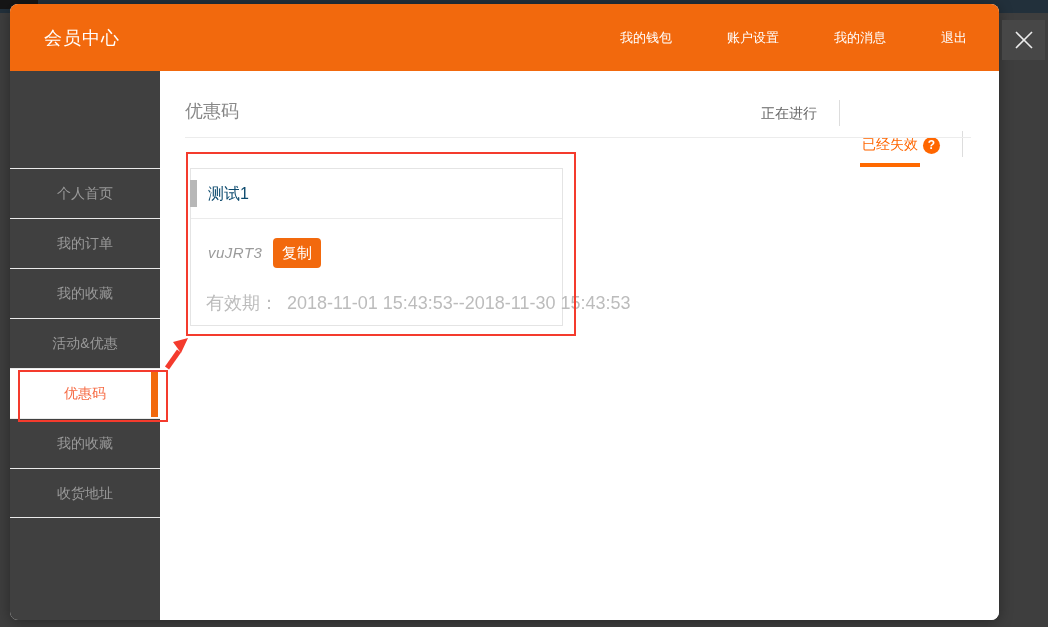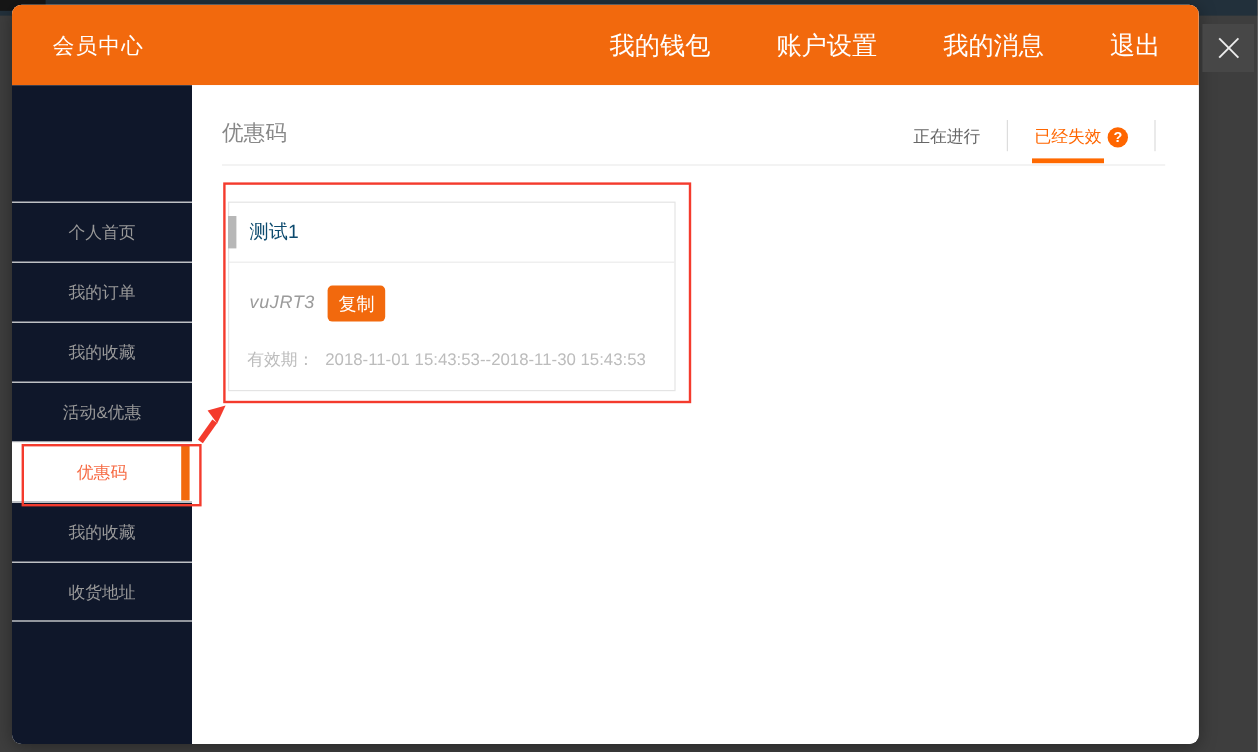--- a/index.html
+++ b/index.html
@@ -10,52 +10,52 @@
   body{font-family:"Liberation Sans","DejaVu Sans",sans-serif;background:#222;}
   .page{position:relative;width:1048px;height:627px;background:#3e3e3e;overflow:hidden;padding-left:32px;}
   .top-strip{position:absolute;left:0;top:0;width:1048px;height:13px;background:#22303b;}
   .tl-patch{position:absolute;left:0;top:0;width:38px;height:9px;background:#161616;}
 
   
   .modal{position:absolute;left:10px;top:4px;width:989px;height:616px;background:#fff;border-radius:8px;overflow:hidden;box-shadow:0 2px 14px rgba(0,0,0,.35);}
   .mc-header{position:absolute;left:0;top:0;right:0;height:67px;background:var(--accent);display:flex;align-items:center;}
   .mc-title{margin-left:34px;font-size:18px;color:#fff;letter-spacing:1px;}
   .mc-nav{margin-left:auto;margin-right:32px;display:flex;align-items:center;gap:55px;}
-  .mc-nav-item{font-size:21px;color:#fff;cursor:pointer;white-space:nowrap;}
+  .mc-nav-item{font-size:13px;color:#fff;cursor:pointer;white-space:nowrap;}
 
   
   .close-btn{position:absolute;left:1002px;top:20px;width:43px;height:40px;background:#474747;display:flex;align-items:center;justify-content:center;cursor:pointer;}
 
   
-  .sidebar{position:absolute;left:0;top:67px;bottom:0;width:150px;background:#0f172a;}
+  .sidebar{position:absolute;left:0;top:67px;bottom:0;width:150px;background:#404040;}
   .side-list{margin-top:97px;}
   .side-item{height:50px;line-height:48px;text-align:center;font-size:14px;color:#999;border-top:1px solid #eaeaea;cursor:pointer;position:relative;}
   .side-item:last-child{border-bottom:1px solid #eaeaea;}
   .side-item.active{background:#fff;color:#f66a43;}
   .side-item.active::after{content:'';position:absolute;right:2px;top:1px;bottom:1px;width:7px;background:var(--accent);}
 
   
   .main{position:absolute;left:150px;top:67px;right:0;bottom:0;background:#fff;}
   .main-title{position:absolute;left:25px;top:28px;font-size:18px;color:#888;}
   .main-divider{position:absolute;left:25px;right:28px;top:66px;height:1px;background:#ececec;}
   .tabs{position:absolute;top:29px;right:36px;display:flex;align-items:flex-start;}
   .tab{line-height:26px;padding:0 22px;font-size:14px;color:#666;border-right:1px solid #ddd;position:relative;cursor:pointer;white-space:nowrap;}
-  .tab.active{color:var(--tab-active);}
+  .tab.active{color:var(--tab-active);margin-top:31px;}
   .tab.active::after{content:'';position:absolute;left:20px;width:60px;height:4px;bottom:-10px;background:var(--underline);}
   .tab-badge{display:inline-block;width:17px;height:17px;border-radius:50%;background:var(--tab-active);color:#fff;font-size:12px;line-height:17px;text-align:center;margin-left:5px;font-weight:bold;}
 
   
   .card{position:absolute;left:30px;top:97px;width:373px;height:158px;border:1px solid #e4e4e4;background:#fff;}
   .card-head{position:relative;height:50px;border-bottom:1px solid #ebebeb;}
   .card-flag{position:absolute;left:-1px;top:11px;width:7px;height:27px;background:#b7b7b7;}
   .card-name{position:absolute;left:17px;top:0;line-height:50px;font-size:16px;color:#0c4a6e;}
   .card-body{position:relative;height:106px;}
   .card-code{position:absolute;left:17px;top:19px;line-height:30px;font-size:15px;color:#9b9b9b;letter-spacing:.5px;font-style:italic;}
   .copy-btn{position:absolute;left:82px;top:19px;width:48px;height:30px;background:var(--accent);color:#fff;font-size:15px;border:none;border-radius:4px;cursor:pointer;font-family:inherit;}
-  .validity{position:absolute;left:15px;top:72px;font-size:14px;color:#bcbcbc;white-space:nowrap;}
+  .validity{position:absolute;left:15px;top:72px;font-size:18px;color:#bcbcbc;white-space:nowrap;}
   .validity-value{margin-left:9px;}
 
   
   .anno{position:absolute;border:2px solid var(--annotation);pointer-events:none;z-index:20;}
   .anno-card{left:186px;top:152px;width:390px;height:184px;}
   .anno-side{left:18px;top:370px;width:150px;height:52px;}
   .anno-arrow{position:absolute;left:158px;top:330px;z-index:21;pointer-events:none;}
 </style>
 </head>
 <body>

